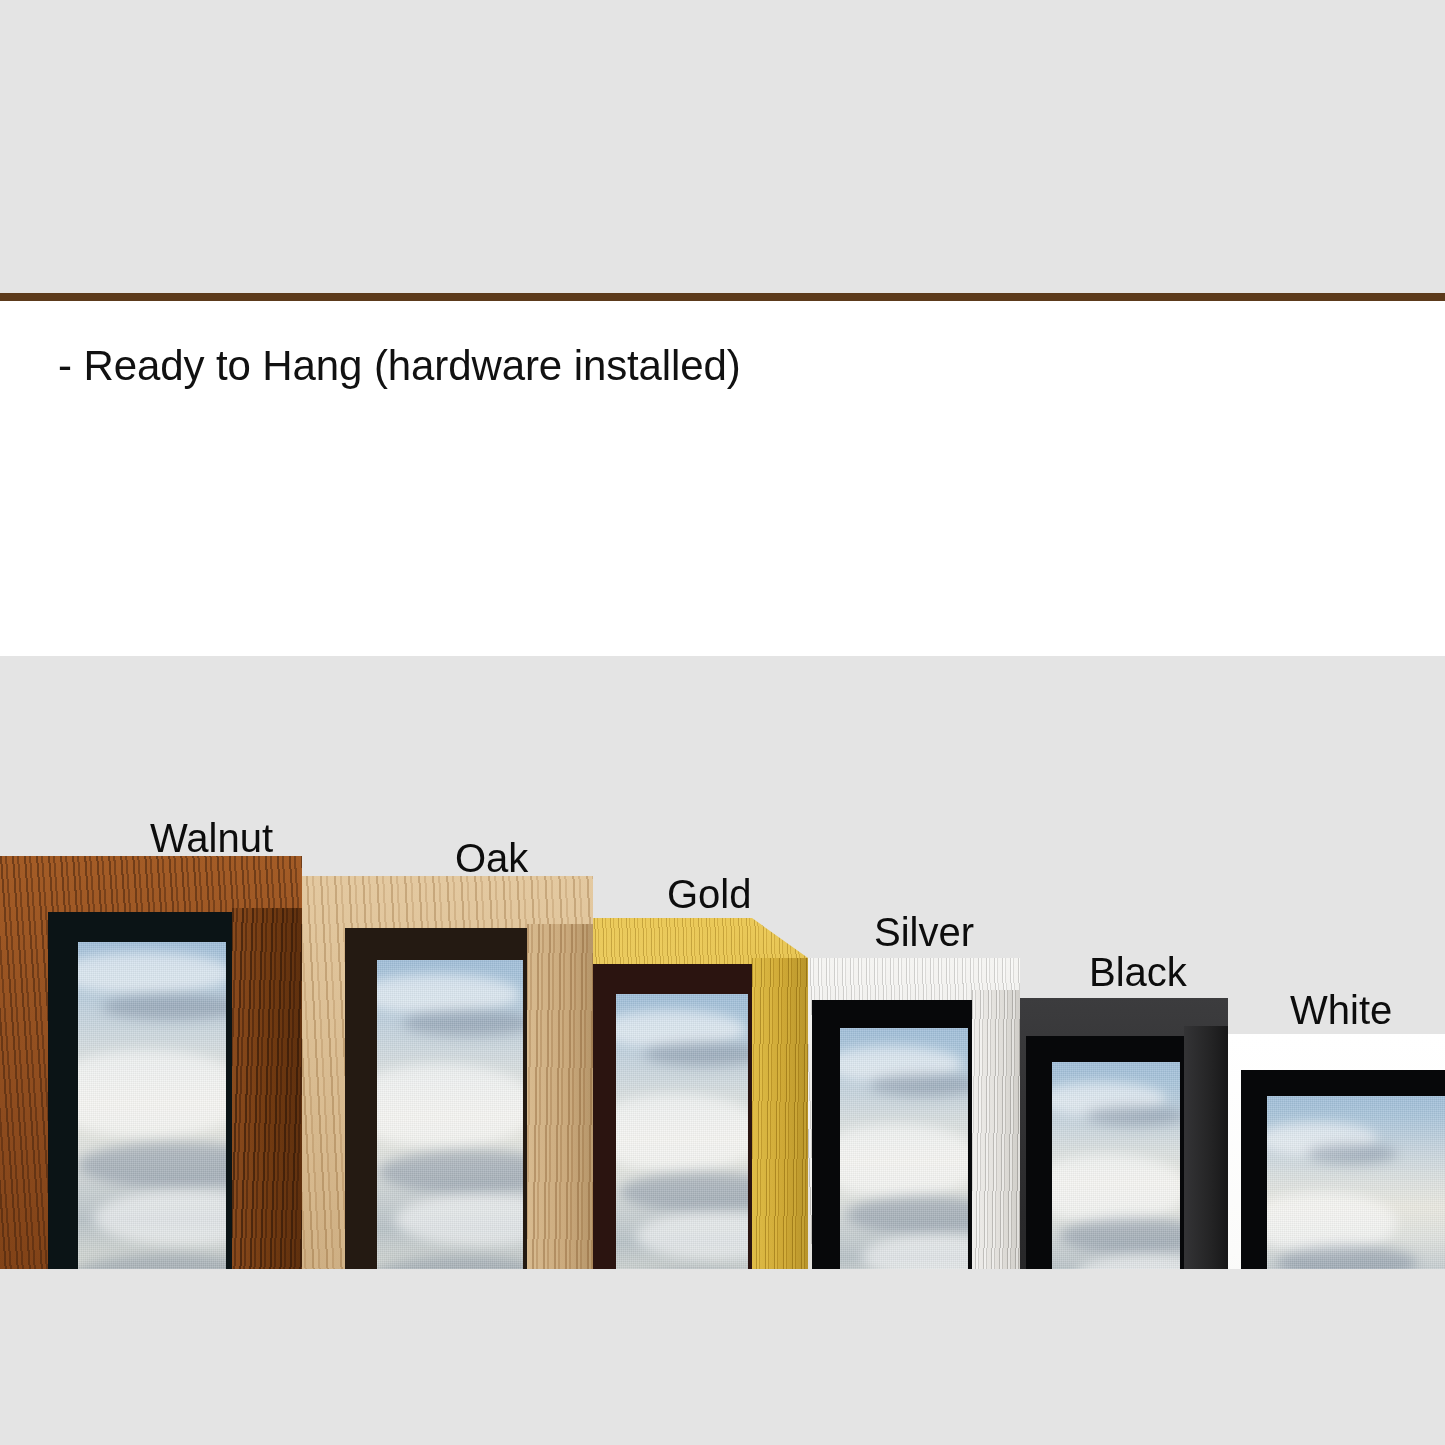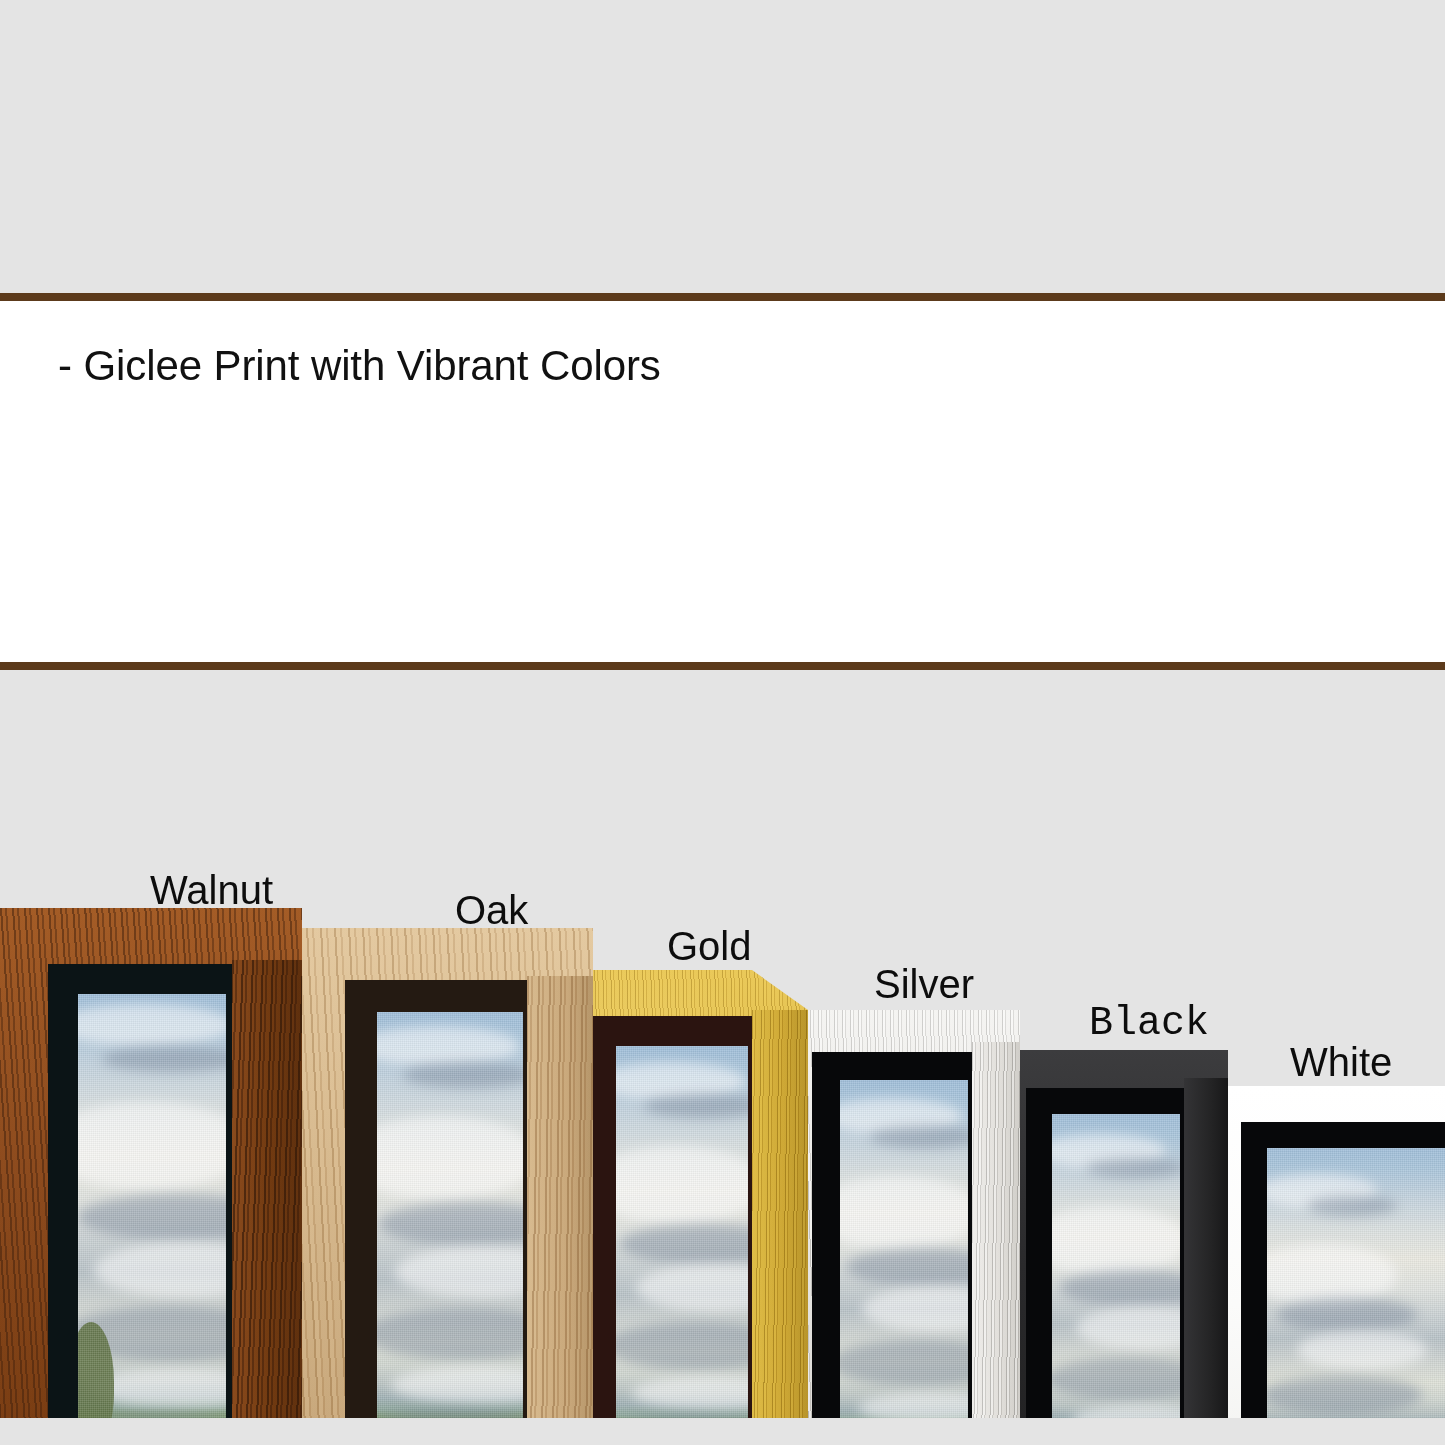--- a/index.html
+++ b/index.html
@@ -52,22 +52,22 @@
     color: #111111;
     line-height: 1;
     margin-bottom: 39px;
     white-space: nowrap;
     letter-spacing: -0.1px;
   }
 
   
   .showcase {
     position: absolute;
-    left: 0; top: 708px;
-    width: 1445px; height: 710px;
+    left: 0; top: 656px;
+    width: 1445px; height: 613px;
     background: #e4e4e4;
     overflow: hidden;
   }
 
   .frame-label {
     position: absolute;
     font-size: 40px;
     color: #0d0d0d;
     line-height: 1;
     white-space: nowrap;
@@ -243,30 +243,30 @@
   .black-side { background: linear-gradient(to right, #343436 0%, #242425 60%, #171718 100%); }
   .white-top { background: linear-gradient(to bottom, #ffffff 0%, #fbfbfa 55%, #f2f2f0 100%); }
 </style>
 </head>
 <body>
 
 <div id="page">
 
 
   <div class="features-panel">
-    <div class="feature-line">- Giclee Print with Vibrant Colors</div>
+    <div class="feature-line">- Ready to Hang (hardware installed)</div>
   </div>
 
   <div class="showcase">
 
     <div class="frame-label" style="left:150px; top:162px;">Walnut</div>
     <div class="frame-label" style="left:455px; top:182px;">Oak</div>
     <div class="frame-label" style="left:667px; top:218px;">Gold</div>
     <div class="frame-label" style="left:874px; top:256px;">Silver</div>
-    <div class="frame-label" style="left:1089px; top:296px;font-family:Liberation Mono, monospace;">Black</div>
+    <div class="frame-label" style="left:1089px; top:296px;">Black</div>
     <div class="frame-label" style="left:1290px; top:334px;">White</div>
 
     <div class="frame" style="left:1205px; top:378px; width:240px; height:397px; z-index:10;">
       <div class="outer white-top" style="position:absolute; inset:0;"></div>
       <div class="rabbet" style="left:36px; top:36px; right:0; bottom:0;"></div>
       <div class="art" style="left:62px; top:62px; right:0; bottom:0;">
         <div class="art-scene">
           <div class="cloud" style="left:-10px; top:26px; width:120px; height:34px;"></div>
           <div class="cloud dark" style="left:40px; top:48px; width:90px; height:20px;"></div>
           <div class="cloud" style="left:-20px; top:96px; width:150px; height:62px;"></div>

